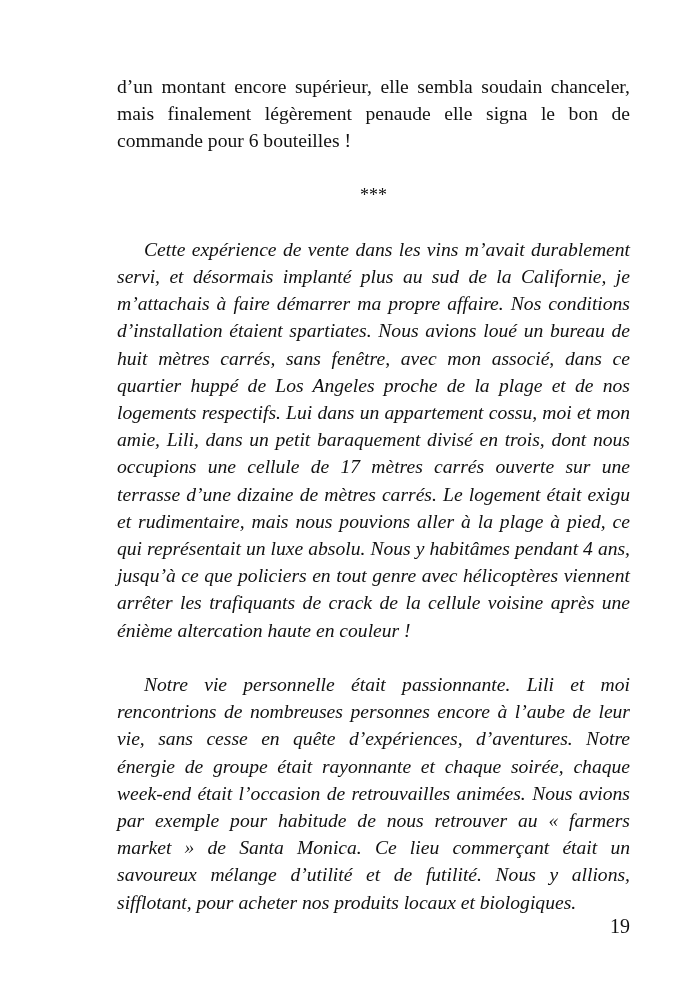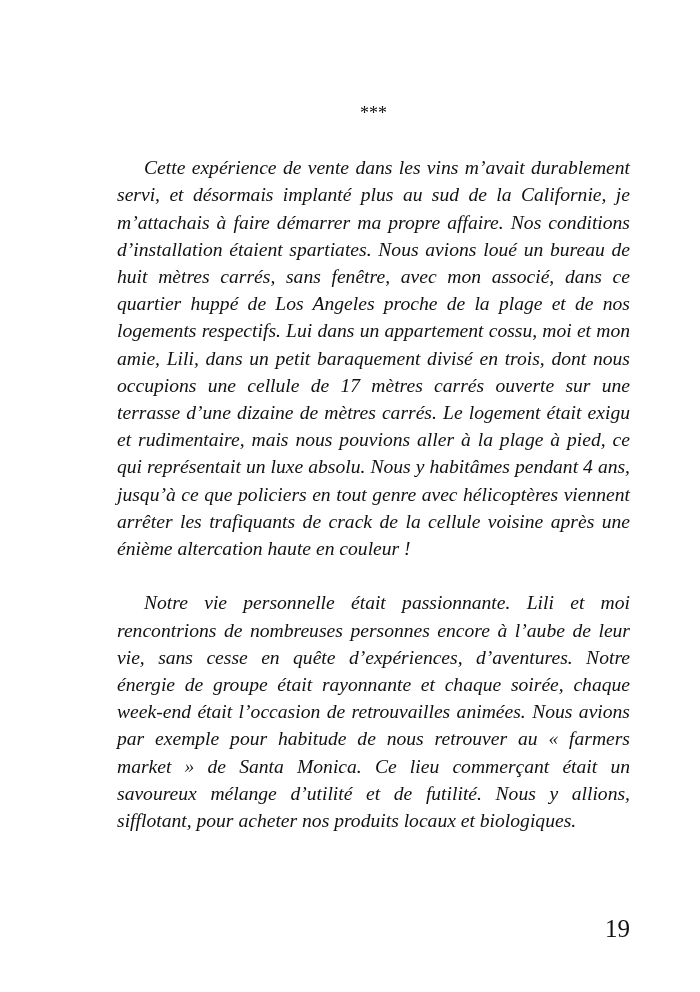--- a/index.html
+++ b/index.html
@@ -39,27 +39,28 @@
       font-size: 18px;
     }
     .gap {
       height: 27.2px;
     }
     .page-number {
       position: absolute;
       right: 70px;
       top: 915px;
       font-family: "Liberation Serif", serif;
-      font-size: 25px;
+      font-size: 20px;
       color: #111111;
     }
   </style>
 </head>
 <body>
 
 <div class="page">
+  <p class="para">d’un montant encore supérieur, elle sembla soudain chanceler, mais finalement légèrement penaude elle signa le bon de commande pour 6 bouteilles !</p>
   <div class="separator">***</div>
   <p class="para indent">Cette expérience de vente dans les vins m’avait durablement servi, et désormais implanté plus au sud de la Californie, je m’attachais à faire démarrer ma propre affaire. Nos conditions d’installation étaient spartiates. Nous avions loué un bureau de huit mètres carrés, sans fenêtre, avec mon associé, dans ce quartier huppé de Los Angeles proche de la plage et de nos logements respectifs. Lui dans un appartement cossu, moi et mon amie, Lili, dans un petit baraquement divisé en trois, dont nous occupions une cellule de 17 mètres carrés ouverte sur une terrasse d’une dizaine de mètres carrés. Le logement était exigu et rudimentaire, mais nous pouvions aller à la plage à pied, ce qui représentait un luxe absolu. Nous y habitâmes pendant 4 ans, jusqu’à ce que policiers en tout genre avec hélicoptères viennent arrêter les trafiquants de crack de la cellule voisine après une énième altercation haute en couleur !</p>
   <div class="gap"></div>
   <p class="para indent last-para">Notre vie personnelle était passionnante. Lili et moi rencontrions de nombreuses personnes encore à l’aube de leur vie, sans cesse en quête d’expériences, d’aventures. Notre énergie de groupe était rayonnante et chaque soirée, chaque week-end était l’occasion de retrouvailles animées. Nous avions par exemple pour habitude de nous retrouver au « farmers market » de Santa Monica. Ce lieu commerçant était un savoureux mélange d’utilité et de futilité. Nous y allions, sifflotant, pour acheter nos produits locaux et biologiques.</p>
 </div>
 
 <div class="page-number">19</div>
 
 </body></html>

